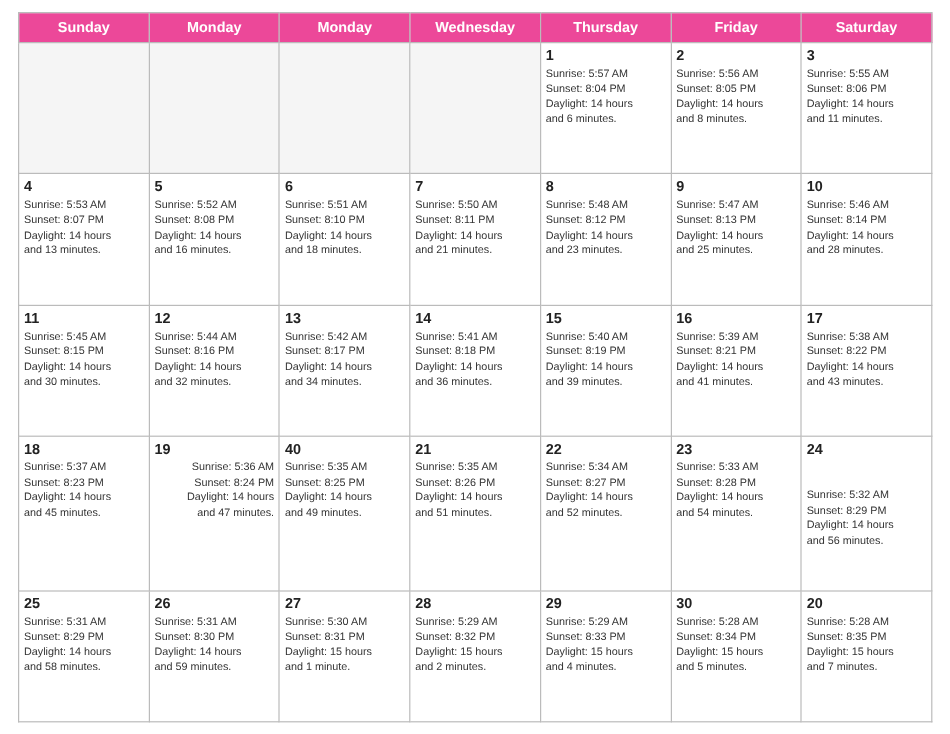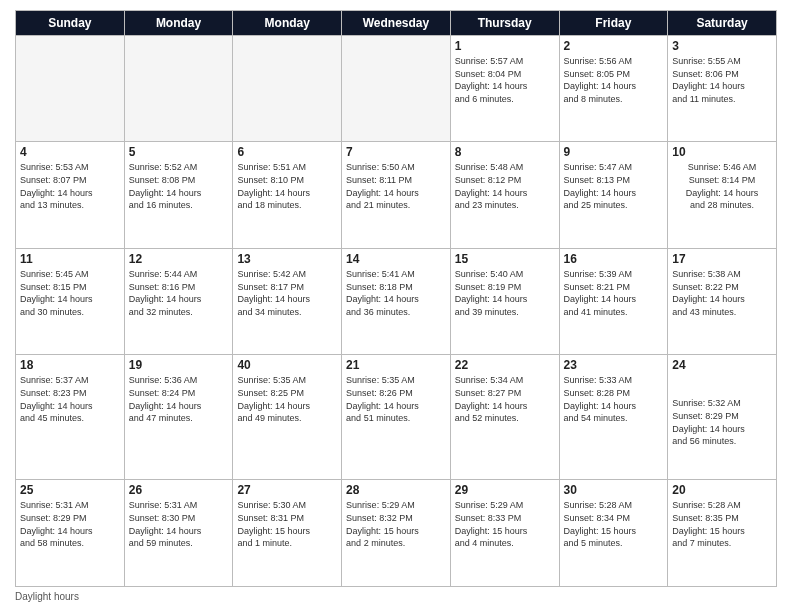--- a/index.html
+++ b/index.html
@@ -51,21 +51,21 @@
       color: #444;
     }
     .calendar {
       flex: 1;
       border: 1px solid #bbb;
       border-collapse: collapse;
       width: 100%;
       table-layout: fixed;
     }
     .calendar th {
-      background-color: #0f172a;
+      background-color: #ec4899;
       color: #fff;
       text-align: center;
       font-size: 12px;
       padding: 5px 16px;
       border: 1px solid #bbb;
     }
     .calendar td {
       border: 1px solid #bbb;
       vertical-align: top;
       padding: 3px 4px;
@@ -178,21 +178,21 @@
           </td>
           <td>
             <span class="day-number">9</span>
             <div class="day-info" style="white-space: pre-line;">Sunrise: 5:47 AM
 Sunset: 8:13 PM
 Daylight: 14 hours
 and 25 minutes.</div>
           </td>
           <td>
             <span class="day-number">10</span>
-            <div class="day-info" style="white-space: pre-line; text-align: center;">Sunrise: 5:46 AM
+            <div class="day-info" style="white-space: pre-line;">Sunrise: 5:46 AM
 Sunset: 8:14 PM
 Daylight: 14 hours
 and 28 minutes.</div>
           </td>
         </tr>
         <tr>
           <td>
             <span class="day-number">11</span>
             <div class="day-info" style="white-space: pre-line;">Sunrise: 5:45 AM
 Sunset: 8:15 PM
@@ -245,21 +245,21 @@
         <tr>
           <td>
             <span class="day-number">18</span>
             <div class="day-info" style="white-space: pre-line;">Sunrise: 5:37 AM
 Sunset: 8:23 PM
 Daylight: 14 hours
 and 45 minutes.</div>
           </td>
           <td>
             <span class="day-number">19</span>
-            <div class="day-info" style="white-space: pre-line;">Sunrise: 5:36 AM
+            <div class="day-info" style="white-space: pre-line; text-align: right;">Sunrise: 5:36 AM
 Sunset: 8:24 PM
 Daylight: 14 hours
 and 47 minutes.</div>
           </td>
           <td>
             <span class="day-number">40</span>
             <div class="day-info" style="white-space: pre-line;">Sunrise: 5:35 AM
 Sunset: 8:25 PM
 Daylight: 14 hours
 and 49 minutes.</div>
@@ -340,14 +340,13 @@
             <span class="day-number">20</span>
             <div class="day-info" style="white-space: pre-line;">Sunrise: 5:28 AM
 Sunset: 8:35 PM
 Daylight: 15 hours
 and 7 minutes.</div>
           </td>
         </tr>
       </tbody>
   </table>
 
-  <div class="footer-note">Daylight hours</div>
 </div>
 
 </body></html>

